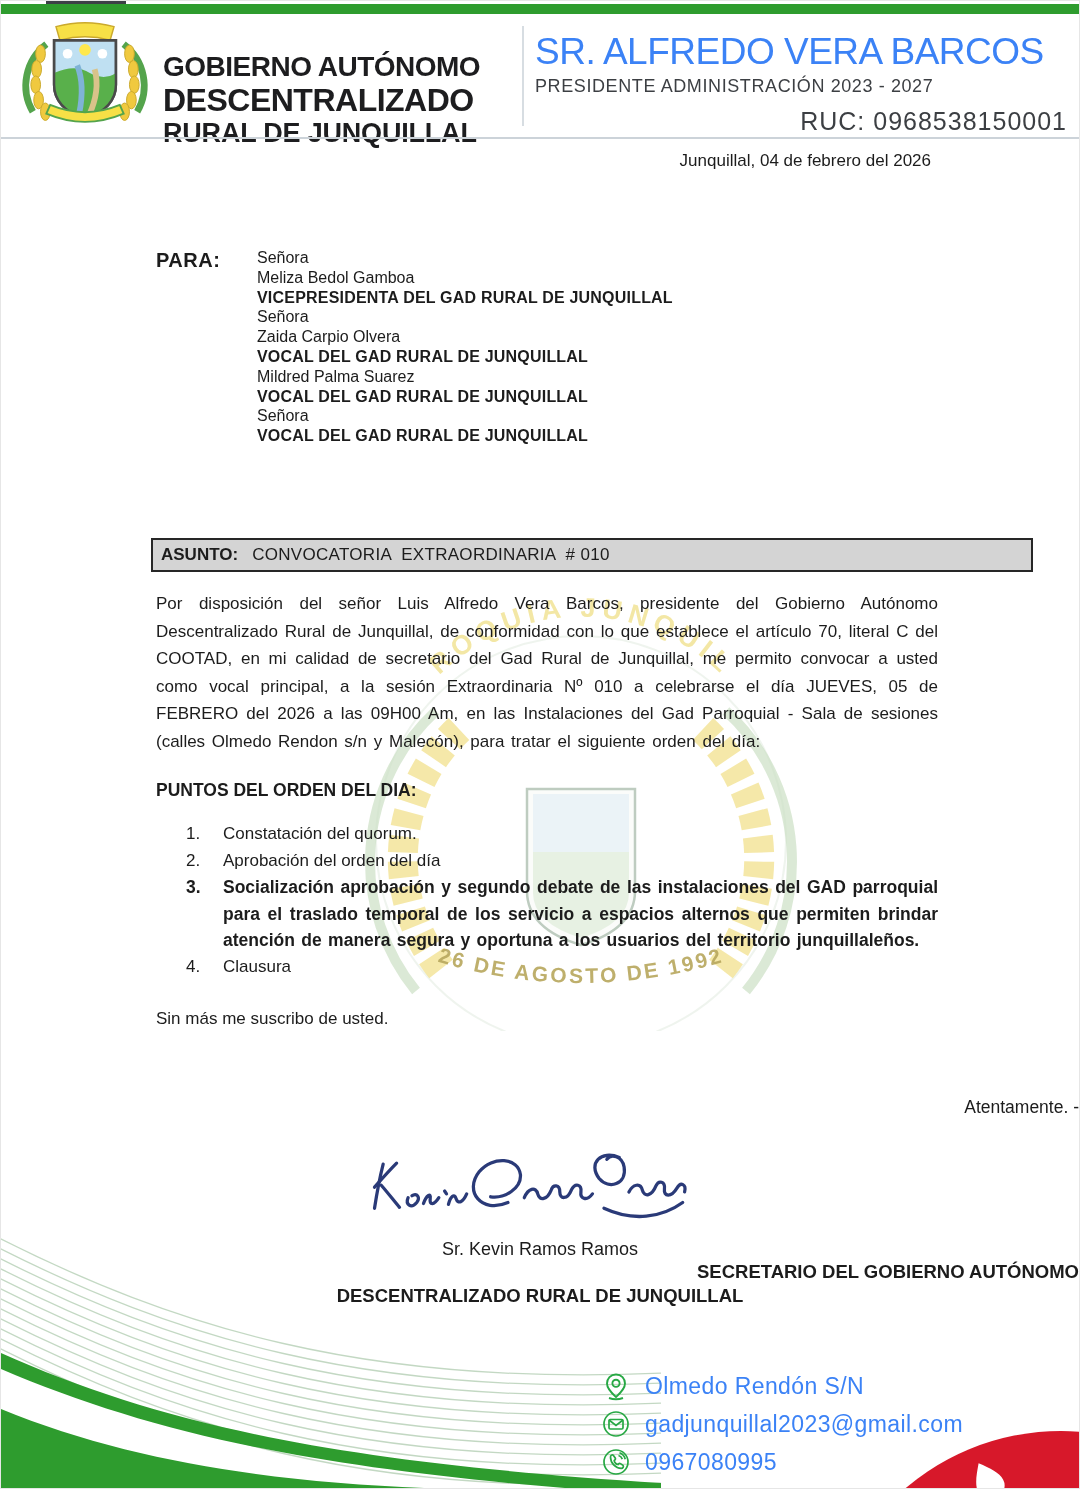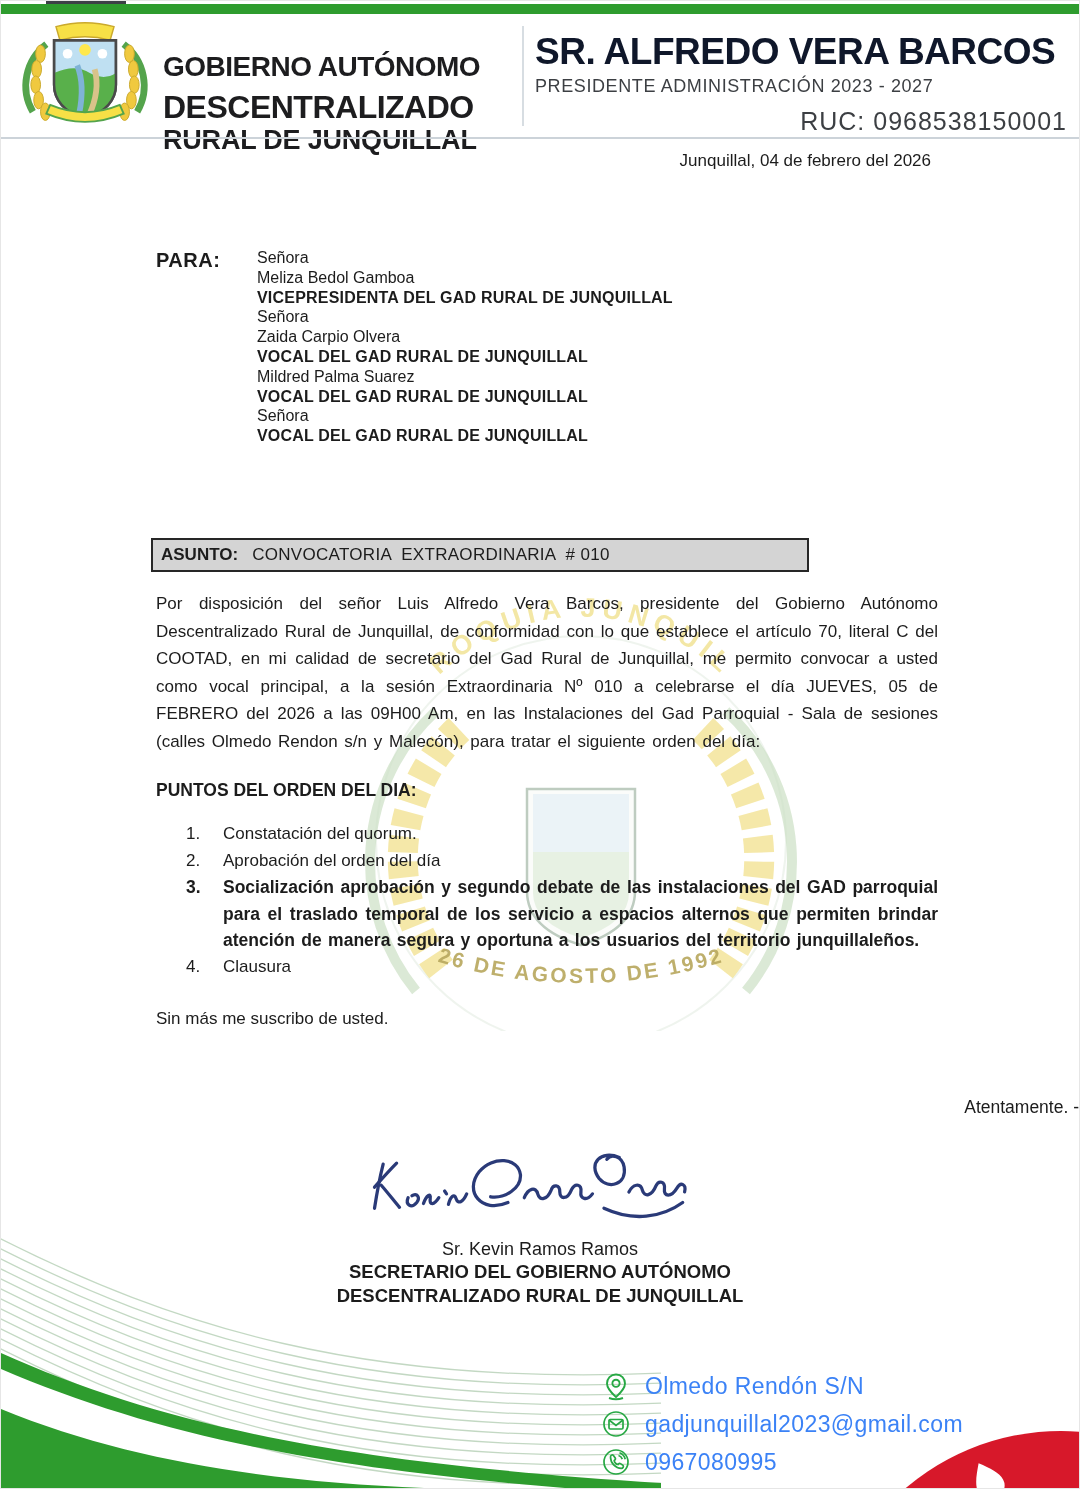--- a/index.html
+++ b/index.html
@@ -9,49 +9,49 @@
     border:1px solid #e6e6e6;box-sizing:border-box;
   }
   
   .scan-tab{position:absolute;left:45px;top:0;width:80px;height:8px;background:#3c4046;border-radius:0 0 4px 4px;}
   .top-bar{position:absolute;left:0;top:3px;width:100%;height:10px;background:#2e9c2e;}
   .hdr-divider{position:absolute;left:521px;top:25px;width:2px;height:100px;background:#d7dde2;}
   .hdr-bottom{position:absolute;left:0;top:136px;width:100%;height:2px;background:#ccd3d9;}
   .logo{position:absolute;left:14px;top:16px;width:140px;height:116px;}
   .orgname{position:absolute;left:162px;top:36px;font-weight:700;color:#1d1d1f;line-height:1;}
   .orgname .l1{font-size:28px;letter-spacing:-0.5px;margin-top:16px;}
-  .orgname .l2{font-size:32px;letter-spacing:-0.5px;margin-top:10px;}
+  .orgname .l2{font-size:32px;letter-spacing:-0.5px;margin-top:3px;}
   .orgname .l3{font-size:27px;letter-spacing:-0.2px;margin-top:4px;}
   .prez{position:absolute;left:534px;top:30px;width:532px;}
-  .prez .name{font-size:37px;font-weight:700;color:#0f172a;letter-spacing:-0.5px;white-space:nowrap;}
+  .prez .name{font-size:37px;font-weight:400;color:#3b82f6;letter-spacing:-0.5px;white-space:nowrap;}
   .prez .subtitle{font-size:18px;color:#3c3f43;letter-spacing:0.6px;margin-top:3px;white-space:nowrap;}
   .prez .ruc{font-size:25px;color:#3c3f43;letter-spacing:1px;text-align:right;margin-top:10px;}
   
   .date-line{position:absolute;top:150px;right:148px;font-size:17px;}
   .para-label{position:absolute;left:155px;top:248px;font-size:20px;font-weight:700;letter-spacing:.5px;}
   .recipients{position:absolute;left:256px;top:247px;font-size:16px;line-height:19.8px;}
   .recipients .bold{font-weight:700;letter-spacing:.2px;}
-  .subject-bar{position:absolute;left:150px;top:537px;width:658px;height:34px;background:#d4d4d4;
+  .subject-bar{position:absolute;left:150px;top:537px;width:882px;height:34px;background:#d4d4d4;
     border:2px solid #262626;box-sizing:border-box;display:flex;align-items:center;padding-left:8px;}
   .subject-bar .lbl{font-size:17px;font-weight:700;}
   .subject-bar .txt{font-size:17px;margin-left:14px;letter-spacing:.3px;white-space:pre;}
   .body-par{position:absolute;left:155px;top:589px;width:782px;font-size:17px;line-height:27.5px;
     text-align:justify;word-spacing:2px;}
   .agenda-title{position:absolute;left:155px;top:779px;font-size:17.5px;font-weight:700;}
   .agenda{position:absolute;left:185px;top:820px;width:752px;}
   .agenda .row{display:flex;line-height:26.6px;font-size:17px;}
   .agenda .num{width:37px;flex:0 0 37px;}
   .agenda .itm{flex:1;}
   .agenda .row.bold{font-weight:700;font-size:17.5px;}
   .agenda .row.bold .itm{text-align:justify;word-spacing:1.5px;}
   .closing{position:absolute;left:155px;top:1008px;font-size:17px;}
   .salutation{position:absolute;left:0;top:1096px;width:100%;text-align:right;font-size:17.5px;}
   .sig{position:absolute;left:365px;top:1142px;width:330px;height:96px;}
   .signer-name{position:absolute;left:0;top:1238px;width:100%;text-align:center;font-size:18px;}
-  .signer-t1{position:absolute;left:0;top:1260px;width:100%;text-align:center;font-size:18.5px;font-weight:700;}
+  .signer-t1{position:absolute;left:0;top:1260px;width:100%;text-align:right;font-size:18.5px;font-weight:700;}
   .signer-t2{position:absolute;left:0;top:1284px;width:100%;text-align:center;font-size:18.5px;font-weight:700;}
   
   .watermark{position:absolute;left:330px;top:560px;width:500px;height:470px;pointer-events:none;z-index:0;}
   .content-layer{position:relative;z-index:2;}
   
   .swoosh{position:absolute;left:0;top:1140px;width:660px;height:349px;z-index:1;}
   .corner-badge{position:absolute;left:820px;top:1430px;width:480px;height:480px;border-radius:50%;
     background:#d7182a;z-index:1;}
   .corner-badge svg{position:absolute;left:150px;top:28px;}
   .contact{position:absolute;left:600px;top:1370px;z-index:3;}

